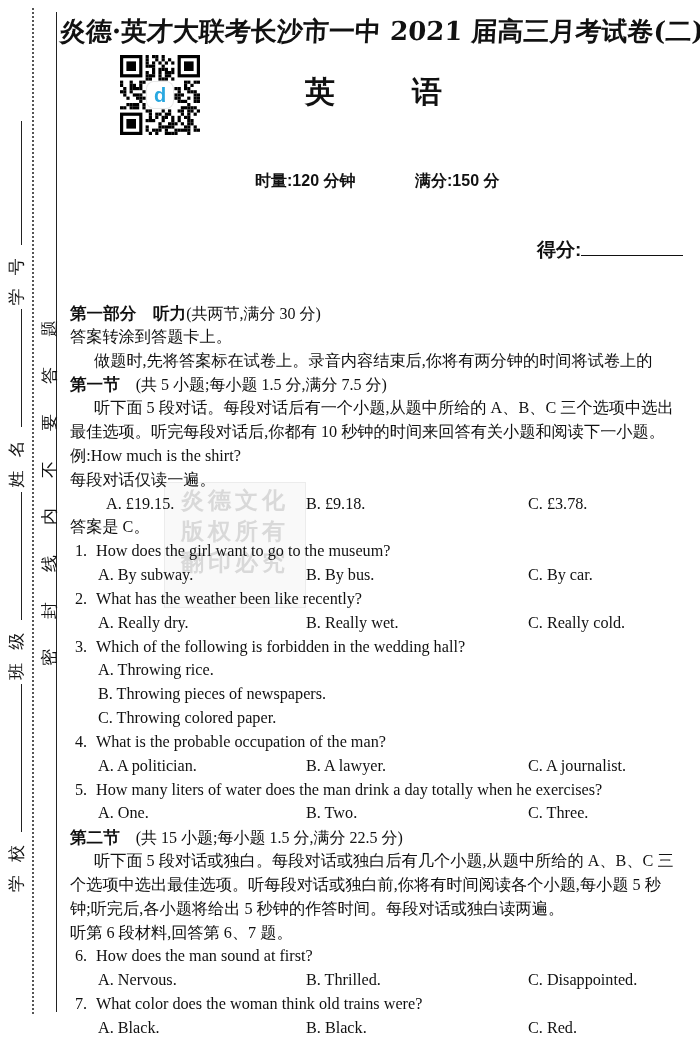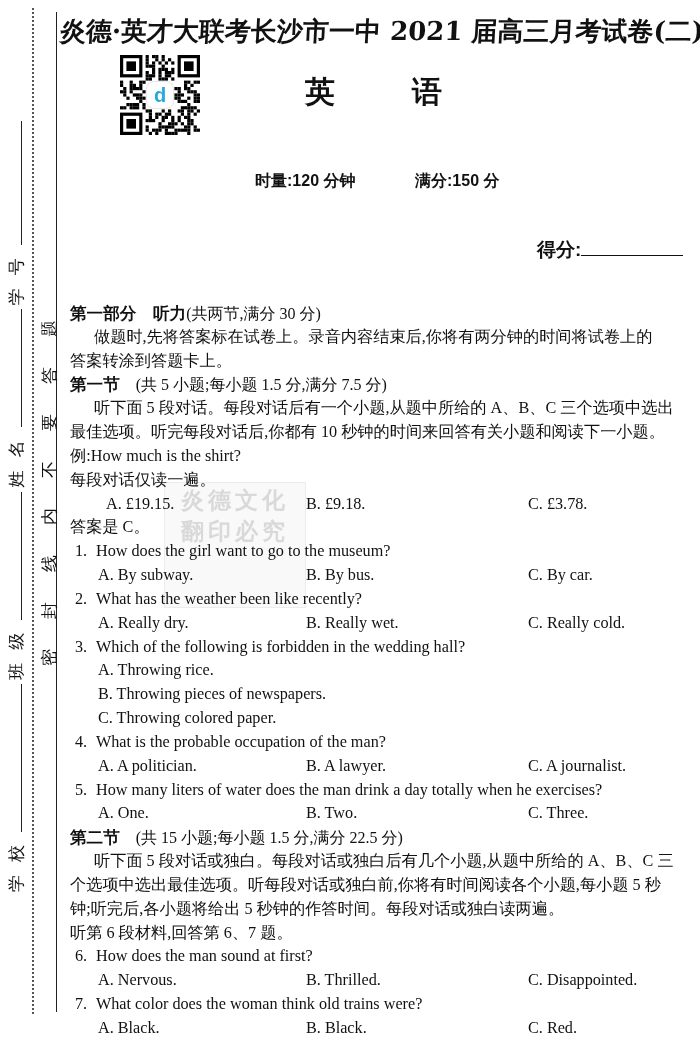--- a/index.html
+++ b/index.html
@@ -290,27 +290,28 @@
     <span class="meta-duration">时量:120 分钟</span>
     <span class="meta-full">满分:150 分</span>
   </div>
 
   <div class="score">
     <span>得分:</span><span class="score-blank"></span>
   </div>
 
   <div class="wm">
     <div>炎德文化</div>
+    <div>版权所有</div>
     <div>翻印必究</div>
   </div>
 
   <div class="content">
     <div class="ln"><span class="hb">第一部分　听力</span><span class="hr">(共两节,满分 30 分)</span></div>
+    <div class="ln">答案转涂到答题卡上。</div>
     <div class="ln ind">做题时,先将答案标在试卷上。录音内容结束后,你将有两分钟的时间将试卷上的</div>
-    <div class="ln">答案转涂到答题卡上。</div>
     <div class="ln"><span class="hb">第一节</span><span class="hr">　(共 5 小题;每小题 1.5 分,满分 7.5 分)</span></div>
     <div class="ln ind">听下面 5 段对话。每段对话后有一个小题,从题中所给的 A、B、C 三个选项中选出</div>
     <div class="ln">最佳选项。听完每段对话后,你都有 10 秒钟的时间来回答有关小题和阅读下一小题。</div>
     <div class="ln">例:How much is the shirt?</div>
     <div class="ln">每段对话仅读一遍。</div>
     <div class="ln exm">
         <span class="o1">A. £19.15.</span>
         <span class="o2">B. £9.18.</span>
         <span class="o3">C. £3.78.</span>
       </div>

